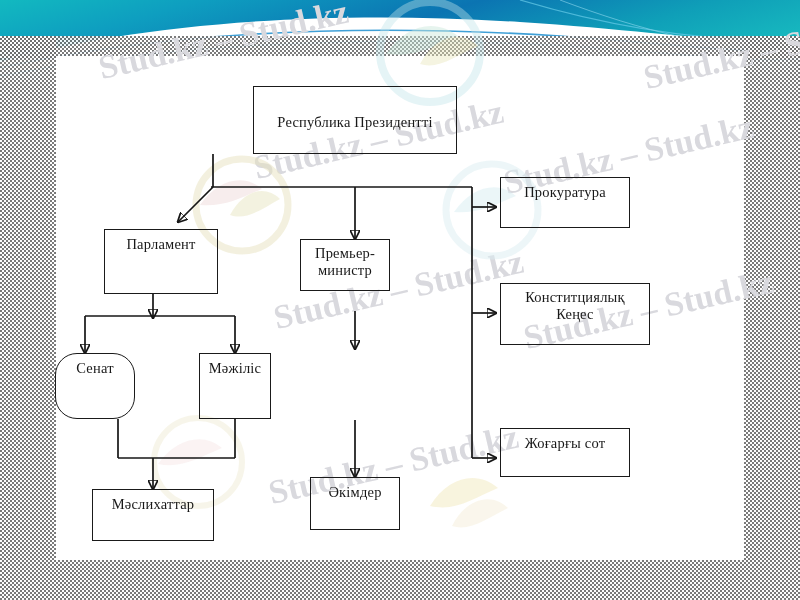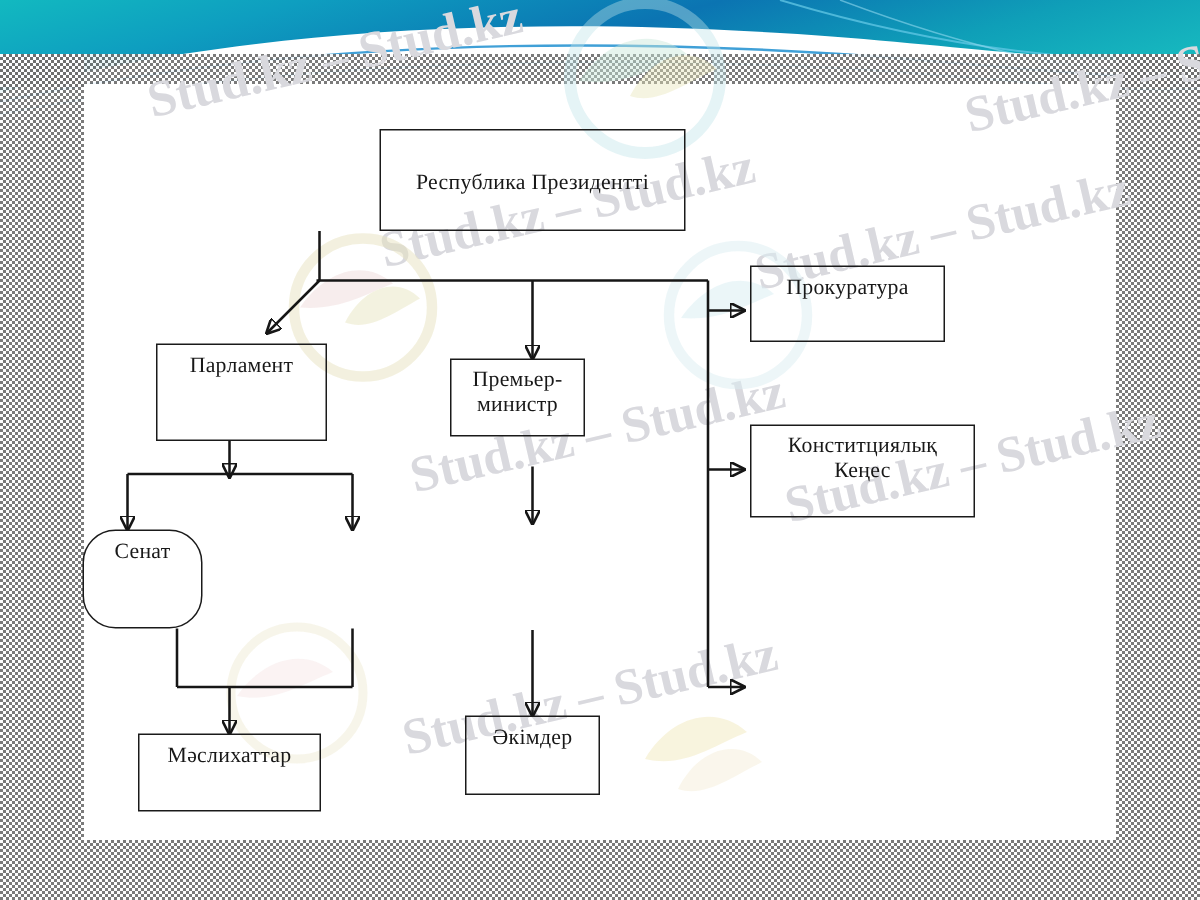--- a/index.html
+++ b/index.html
@@ -185,20 +185,23 @@
   </div>
 
   <div class="node" style="left:104px;top:229px;width:114px;height:65px;">
     <span class="lbl">Парламент</span>
   </div>
 
   <div class="node" style="left:55px;top:353px;width:80px;height:66px;border-radius:22px;">
     <span class="lbl">Сенат</span>
   </div>
 
+  <div class="node" style="left:199px;top:353px;width:72px;height:66px;">
+    <span class="lbl">Мәжіліс</span>
+  </div>
 
   <div class="node" style="left:92px;top:489px;width:122px;height:52px;">
     <span class="lbl">Мәслихаттар</span>
   </div>
 
   <div class="node two-line" style="left:300px;top:239px;width:90px;height:52px;">
     <span class="lbl">
       <span>Премьер-</span><br>
       <span>министр</span>
     </span>
@@ -213,14 +216,17 @@
     <span class="lbl">Прокуратура</span>
   </div>
 
   <div class="node two-line" style="left:500px;top:283px;width:150px;height:62px;text-align:center;">
     <span class="lbl">
       <span>Конститциялық</span><br>
       <span>Кеңес</span>
     </span>
   </div>
 
+  <div class="node" style="left:500px;top:428px;width:130px;height:49px;">
+    <span class="lbl">Жоғарғы сот</span>
+  </div>
 
 </div>
 
 </body></html>

